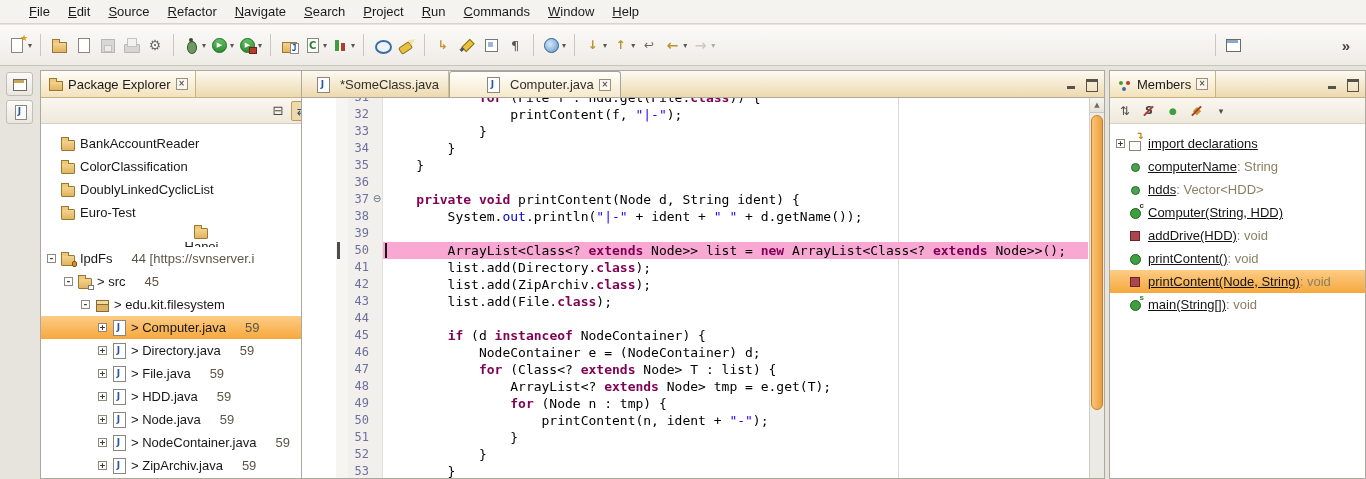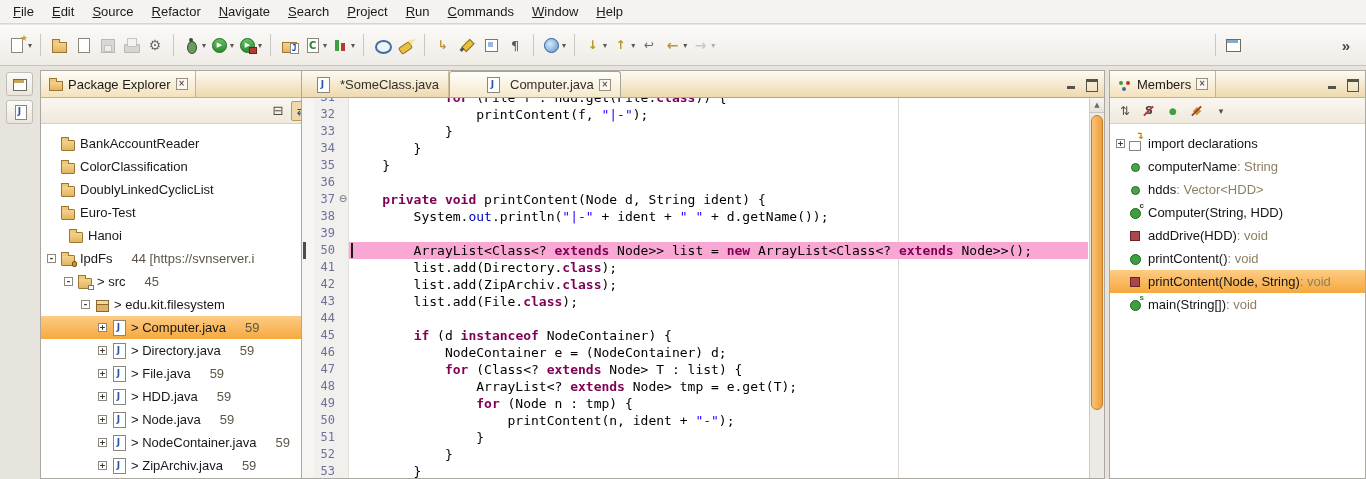--- a/index.html
+++ b/index.html
@@ -1,20 +1,20 @@
 <!DOCTYPE html>
 <html><head>
 <meta charset="utf-8">
 <style>
   * { box-sizing: border-box; margin:0; padding:0; }
   html,body { width:1366px; height:479px; overflow:hidden; }
   body { font-family:"Liberation Sans",sans-serif; font-size:13px; background:#e7e4de; position:relative; color:#1b1b1b; }
 
   
-  .menubar { position:absolute; top:0; left:0; right:0; height:24px; background:#f5f3ef; border-bottom:1px solid #d9d5cd; display:flex; align-items:center; padding-left:4px; }
+  .menubar { position:absolute; top:0; left:0; right:0; height:24px; background:#f5f3ef; border-bottom:1px solid #d9d5cd; display:flex; align-items:center; padding-left:20px; }
   .menu-item { display:inline-block; padding:3px 9px; }
   .menu-item::first-letter { text-decoration:underline; }
 
   
   .toolbar { position:absolute; top:25px; left:0; right:0; height:41px; background:linear-gradient(#fbfaf8,#efece7); border-bottom:1px solid #c9c4bb; display:flex; align-items:center; padding:0 6px; }
   .tb-btn { position:relative; z-index:0; height:26px; min-width:24px; display:flex; align-items:center; justify-content:center; gap:1px; padding:0 2px; border-radius:3px; }
   .tb-btn.disabled { opacity:.45; filter:grayscale(.8); }
   .dd { font-size:8px; color:#5a564e; font-family:"DejaVu Sans",sans-serif; }
   .tb-sep { width:1px; height:22px; background:#ccc7be; margin:0 6px; flex:0 0 auto; }
   .tb-spacer { flex:1; }
@@ -115,21 +115,21 @@
   .tsuffix { color:#5c5647;margin-left:19px; }
 
   
   .etabs { height:27px; flex:0 0 auto; background:linear-gradient(#fdfaf2,#edd9ae); border-bottom:1px solid #aca89f; display:flex; align-items:flex-end; padding-left:2px; }
   .etabset { display:flex; align-items:flex-start; height:100%;margin-top:40px; }
   .etab { height:26px; display:flex; align-items:center; gap:5px; padding:0 9px; border-right:1px solid #cdbd97; color:#33302a; }
   .etab.active { background:linear-gradient(#fffefb,#f5e9cb); border:1px solid #a8a49b; border-bottom:none; border-radius:3px 3px 0 0;padding-left:33px; }
   .etabs .winbtn { margin-bottom:5px; }
   .ebody { flex:1; position:relative; overflow:hidden; background:#fff; padding-right:16px; font:13px/17px "DejaVu Sans Mono",monospace; }
   .elines { margin-top:-9px; }
-  .cl { display:flex; height:17px; }
+  .cl { display:flex; height:17px;margin-left:34px; }
   .ann { width:12px; flex:0 0 auto; background:#f6f5f2; position:relative; }
   .ann.caret-range::before { content:""; position:absolute; left:1px; top:0; bottom:0; width:3px; background:#4c4c4c; }
   .ln { width:24px; flex:0 0 auto; background:#f1f0ed; color:#6e6f9d; font-size:12px; text-align:right; padding-right:3px; }
   .fold { width:11px; flex:0 0 auto; background:#f1f0ed; border-right:1px solid #e3e1dc; font-size:10px; line-height:16px; color:#5d6a80; text-align:center; font-family:"DejaVu Sans",sans-serif; }
   .code { flex:1; white-space:pre; position:relative; padding-left:2px; color:#000; }
   .code.current { background:#f9a8d4; }
   .caret { position:absolute; left:2px; top:1px; bottom:1px; width:2px; background:#1a1a1a; }
   .c-kw { color:#7f0055; font-weight:bold; }
   .c-st { color:#2a00ff; }
   .c-sf { color:#0000c0; }
@@ -145,21 +145,21 @@
   .mrow { height:23px; display:flex; align-items:center; padding-left:4px; white-space:nowrap; overflow:hidden; }
   .mrow.selected { background:linear-gradient(#fdcc85,#f6a83e); }
   .micon { width:16px; height:15px; position:relative; margin-right:5px; flex:0 0 auto; }
   .mi-field-public::before { content:""; position:absolute; left:4px; top:4px; width:7px; height:7px; border-radius:50%; background:#4aa24e; border:1px solid #256b2a; }
   .mi-method-public::before, .mi-constructor::before, .mi-method-static::before { content:""; position:absolute; left:3px; top:3px; width:9px; height:9px; border-radius:50%; background:#3f9f3f; border:1px solid #1e661e; }
   .mi-method-private::before { content:""; position:absolute; left:3px; top:3px; width:8px; height:8px; background:#a8474d; border:1px solid #6e2228; }
   .mi-constructor::after { content:"c"; position:absolute; right:-1px; top:-4px; font:bold 8px "Liberation Sans",sans-serif; color:#333; }
   .mi-method-static::after { content:"s"; position:absolute; right:-1px; top:-4px; font:bold 8px "Liberation Sans",sans-serif; color:#2e7d32; }
   .mi-imports::before { content:""; position:absolute; left:2px; top:5px; width:10px; height:8px; background:#fdfdfb; border:1px solid #8a867c; }
   .mi-imports::after { content:"↴"; position:absolute; right:-1px; top:-6px; color:#b8860b; font:bold 10px "DejaVu Sans",sans-serif; }
-  .mlabel { color:#141414; }
+  .mlabel { color:#141414;text-decoration:underline; }
   .mtype { color:#8c7f63; }
 </style>
 </head>
 <body>
 
 <div class="menubar" id="menubar">
     <div class="menu-item">File</div>
     <div class="menu-item">Edit</div>
     <div class="menu-item">Source</div>
     <div class="menu-item">Refactor</div>
@@ -308,21 +308,21 @@
       <div class="trow" style="padding-left: 4px;">
         <span class="exp"></span>
         <span class="tri tri-project"></span>
         <span class="tlabel">DoublyLinkedCyclicList</span>
       </div>
       <div class="trow" style="padding-left: 4px;">
         <span class="exp"></span>
         <span class="tri tri-project"></span>
         <span class="tlabel">Euro-Test</span>
       </div>
-      <div class="trow" style="padding-left: 12px;">
+      <div class="trow" style="padding-left: 21px; flex-direction: column;">
         <span class="exp"></span>
         <span class="tri tri-project"></span>
         <span class="tlabel">Hanoi</span>
       </div>
       <div class="trow" style="padding-left: 4px;">
         <span class="exp">
           <span class="expbox">-</span>
         </span>
         <span class="tri tri-project-svn">
           <i class="dec-svn"></i>

